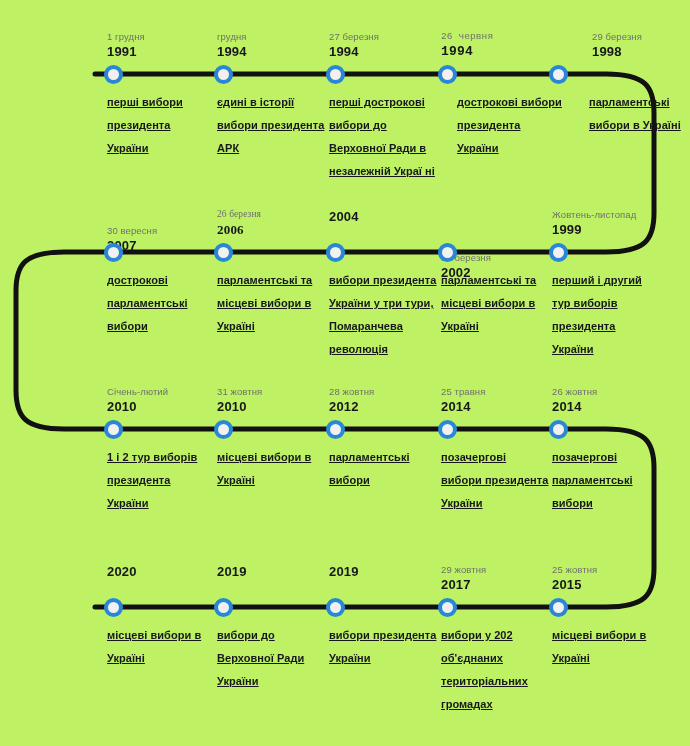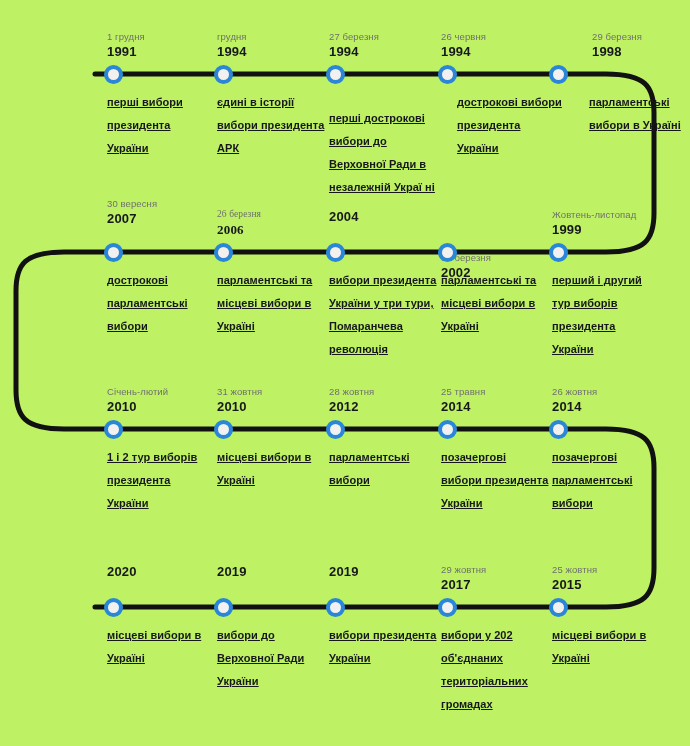--- a/index.html
+++ b/index.html
@@ -118,35 +118,35 @@
       <div class="node" style="left: 217px; top: 30px;">
         <div class="node-date">грудня</div>
         <div class="node-year">1994</div>
       </div>
       <div class="node-desc" style="position: absolute; left: 217px; top: 91px;">єдині в історії вибори президента АРК</div>
       <div class="node-dot" style="left: 325.5px; top: 64.5px;"></div>
       <div class="node" style="left: 329px; top: 30px;">
         <div class="node-date">27 березня</div>
         <div class="node-year">1994</div>
       </div>
-      <div class="node-desc" style="position: absolute; left: 329px; top: 91px; margin-top: 16px;">перші дострокові вибори до Верховної Ради в незалежній Украї ні</div>
+      <div class="node-desc" style="position: absolute; left: 329px; top: 91px;">перші дострокові вибори до Верховної Ради в незалежній Украї ні</div>
       <div class="node-dot" style="left: 437.5px; top: 64.5px;"></div>
-      <div class="node" style="left: 441px; top: 30px;">
+      <div class="node" style="left: 441px; top: 30px; font-family: Liberation Mono, monospace;">
         <div class="node-date">26 червня</div>
         <div class="node-year">1994</div>
       </div>
       <div class="node-desc" style="position: absolute; left: 441px; top: 91px; margin-left: 16px;">дострокові вибори президента України</div>
       <div class="node-dot" style="left: 548.5px; top: 64.5px;"></div>
       <div class="node" style="left: 552px; top: 30px; margin-left: 40px;">
         <div class="node-date">29 березня</div>
         <div class="node-year">1998</div>
       </div>
       <div class="node-desc" style="position: absolute; left: 552px; top: 91px; margin-left: 37px;">парламентські вибори в Україні</div>
       <div class="node-dot" style="left: 103.5px; top: 242.5px;"></div>
-      <div class="node" style="left: 107px; top: 197px;">
+      <div class="node" style="left: 107px; top: 224px;">
         <div class="node-date">30 вересня</div>
         <div class="node-year">2007</div>
       </div>
       <div class="node-desc" style="position: absolute; left: 107px; top: 269px;">дострокові парламентські вибори</div>
       <div class="node-dot" style="left: 213.5px; top: 242.5px;"></div>
       <div class="node" style="left: 217px; top: 208px; font-family: Liberation Serif, serif;">
         <div class="node-date">26 березня</div>
         <div class="node-year">2006</div>
       </div>
       <div class="node-desc" style="position: absolute; left: 217px; top: 269px;">парламентські та місцеві вибори в Україні</div>

